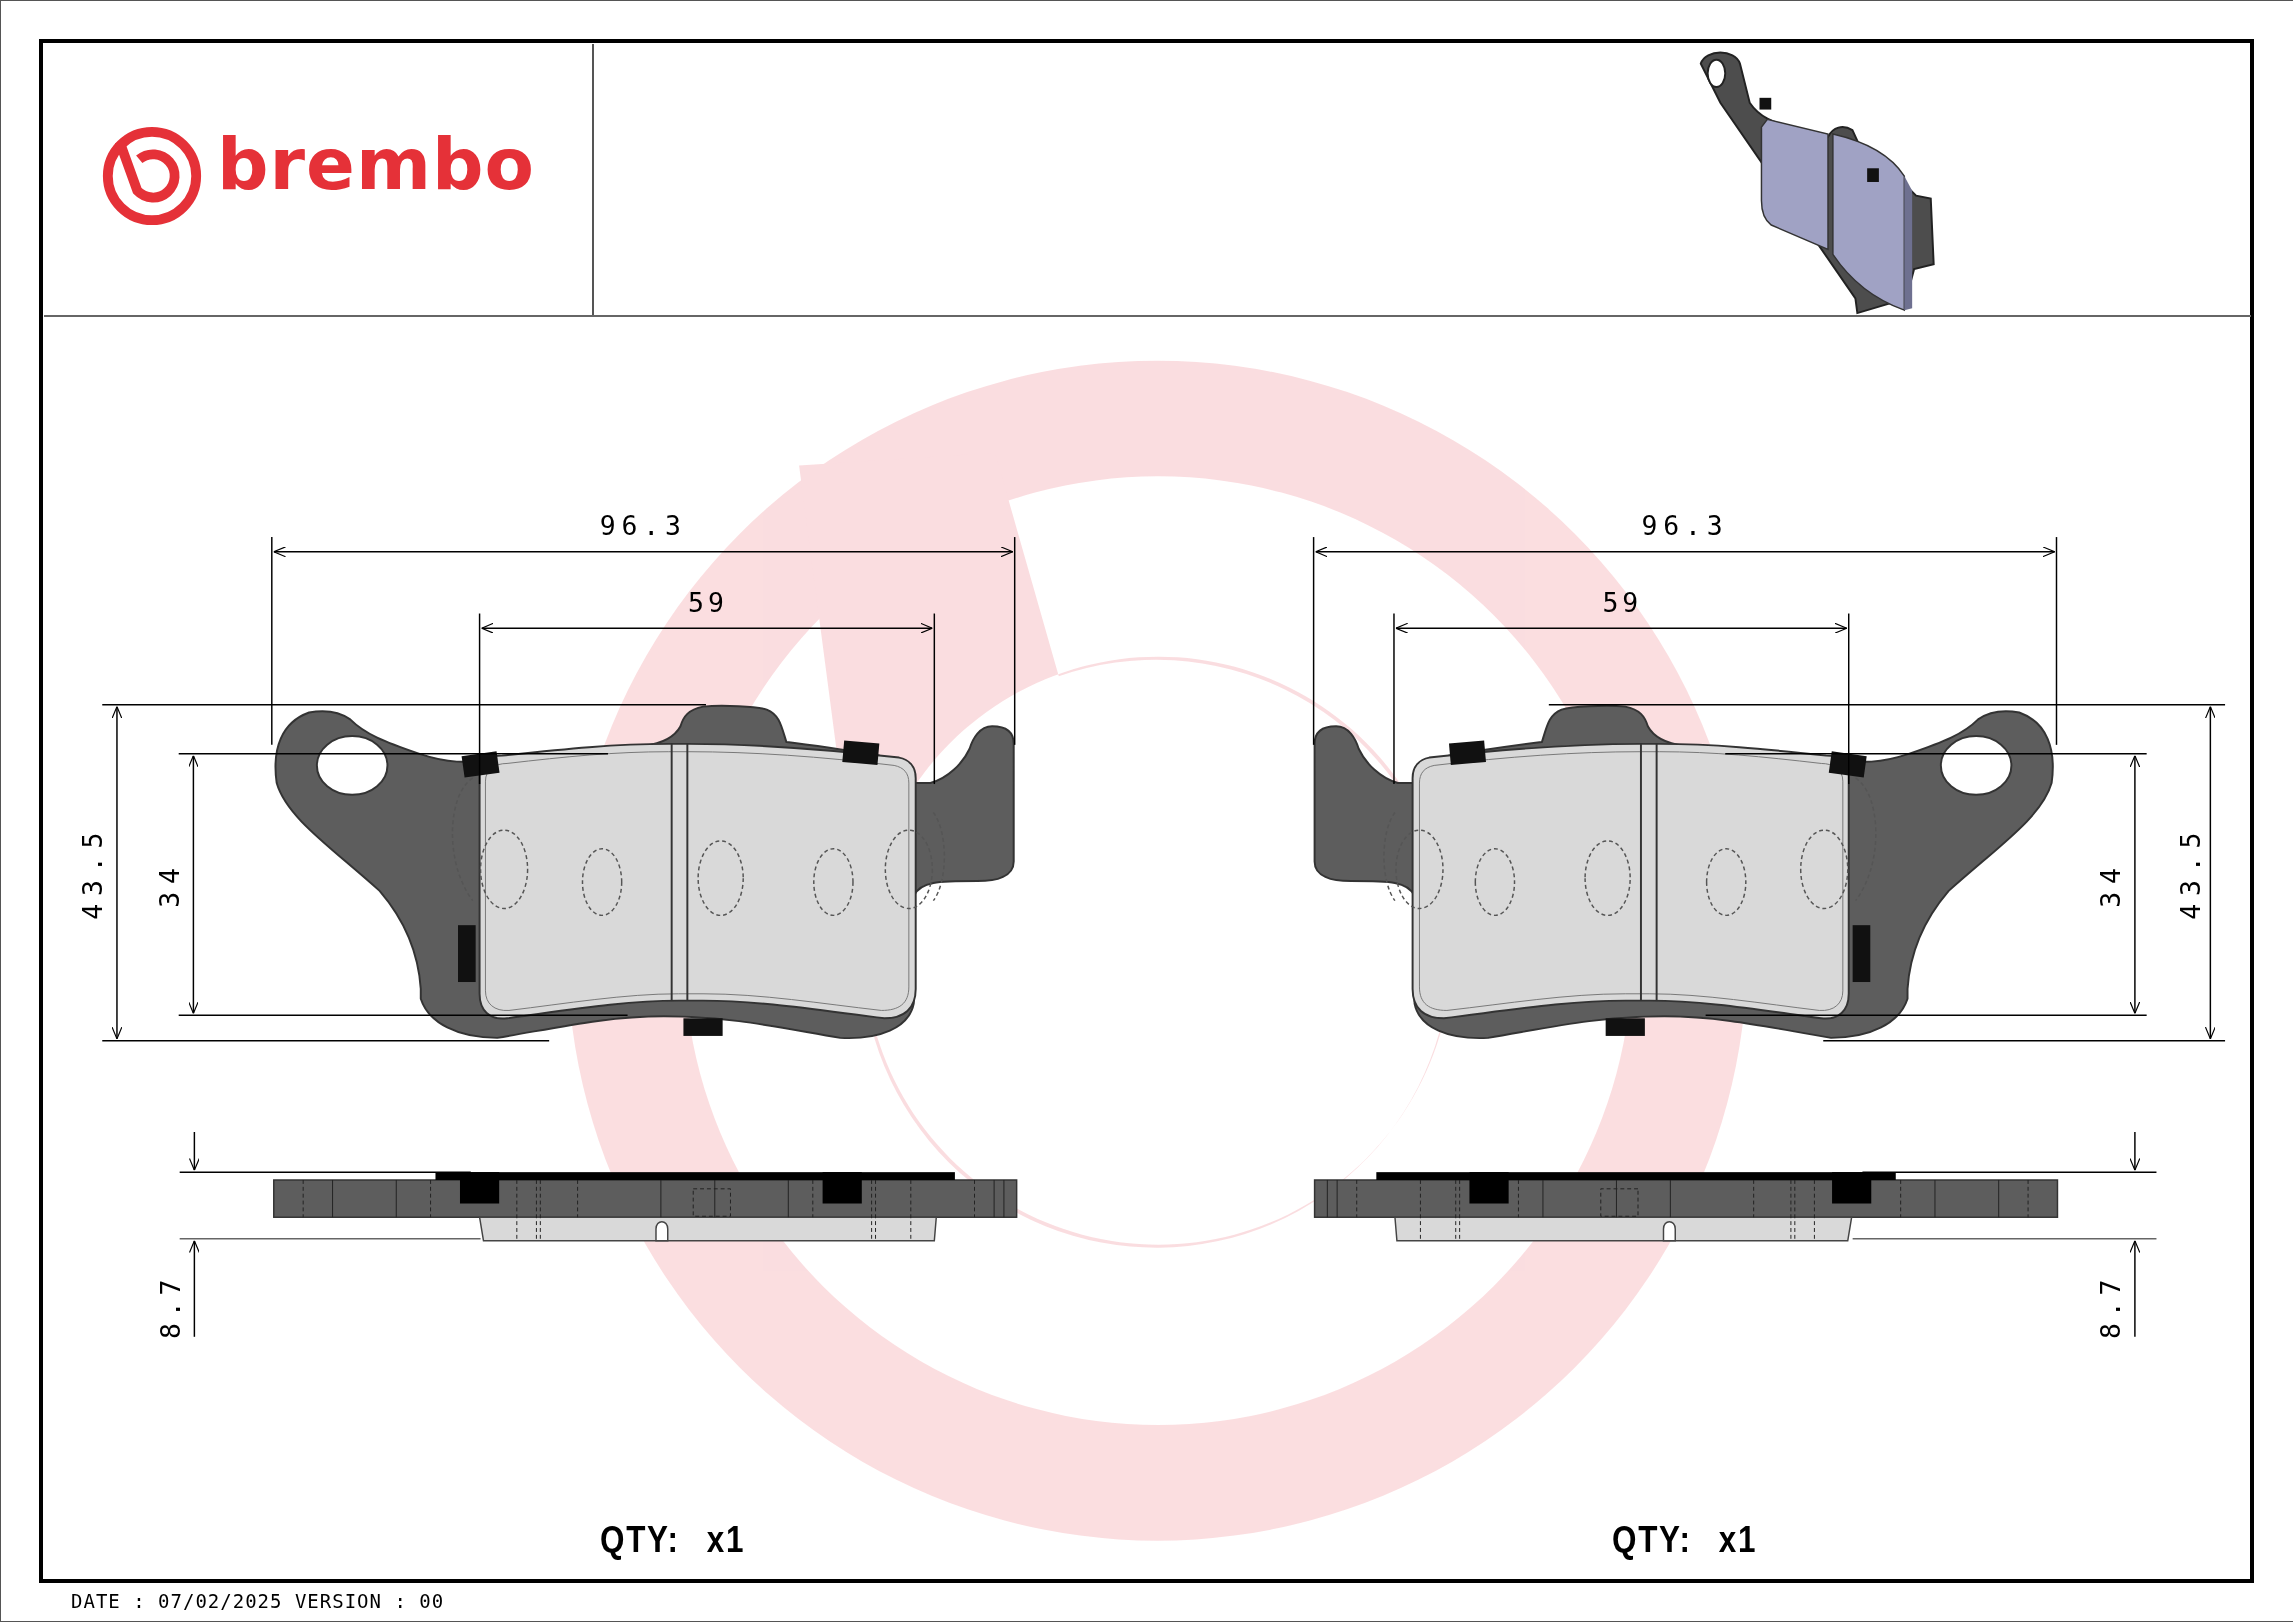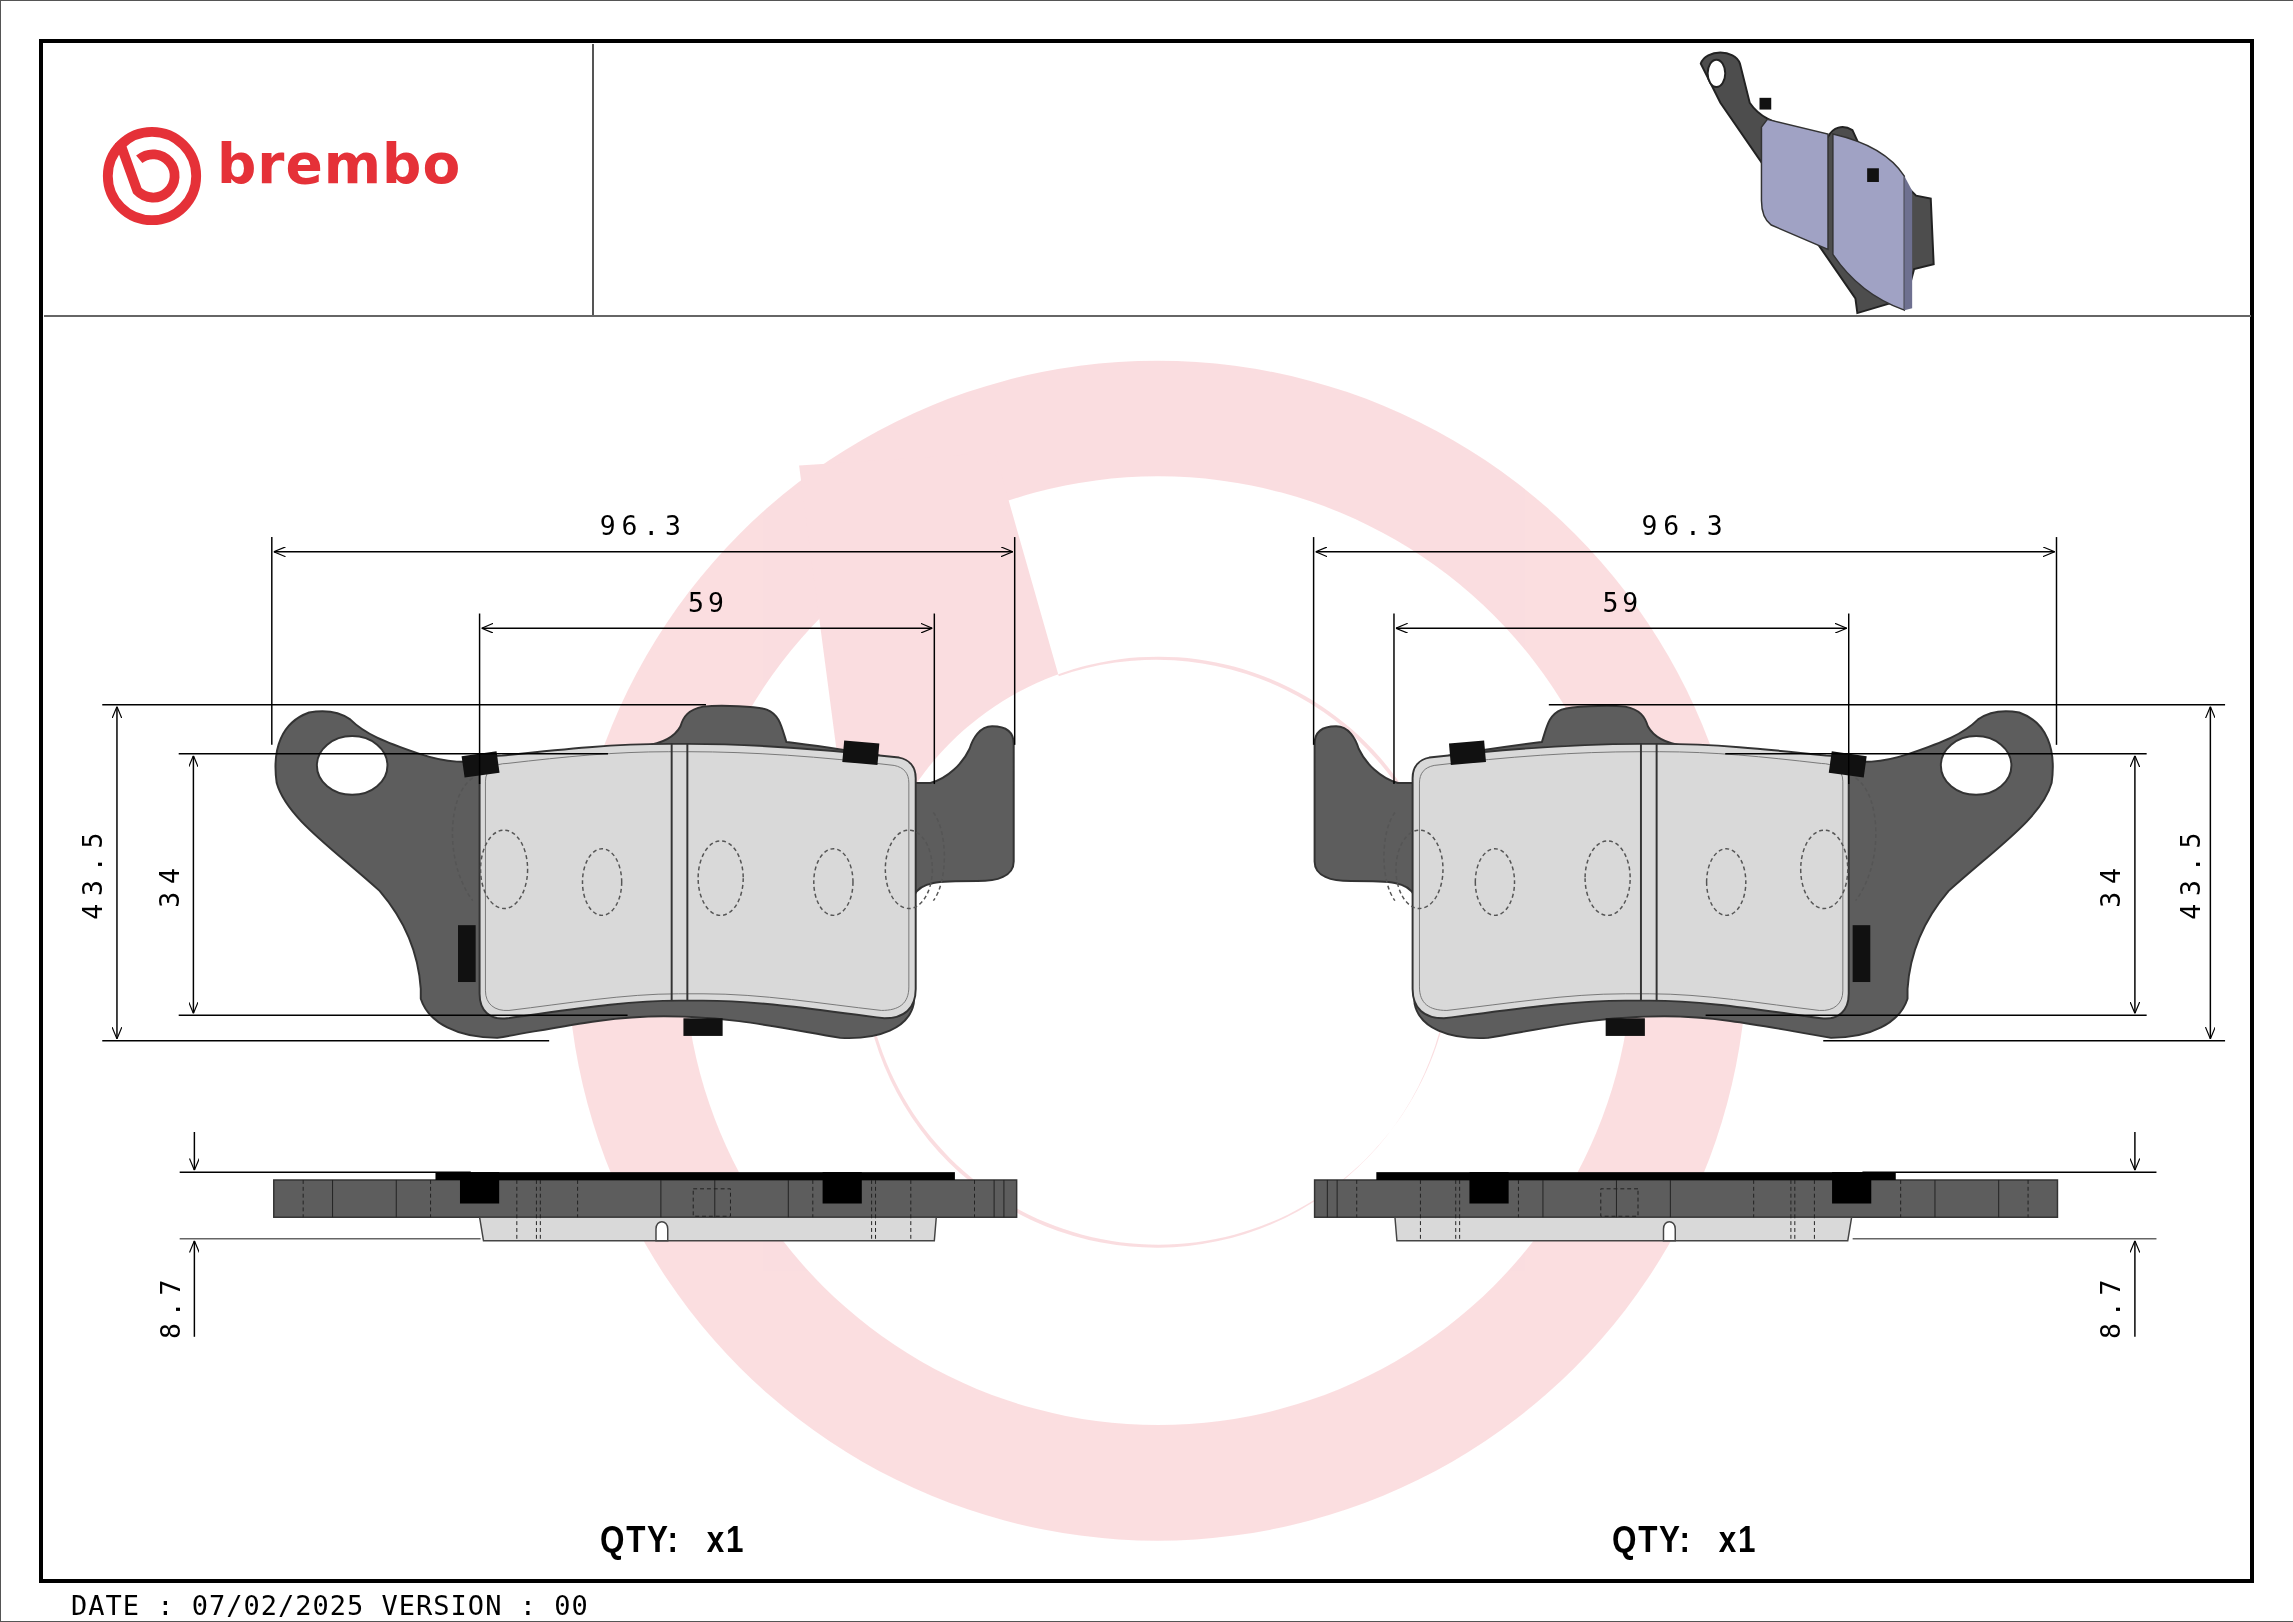--- a/index.html
+++ b/index.html
@@ -6,23 +6,23 @@
   body { width: 2294px; height: 1622px; position: relative; overflow: hidden; font-family: "Liberation Sans", sans-serif; }
   #sheet { position: absolute; left: 0; top: 0; width: 2294px; height: 1622px; }
   .outer-edge { position: absolute; left: 0; top: 0; width: 2292px; height: 1620px; border: 1px solid #555; }
   .frame { position: absolute; left: 39px; top: 39px; width: 2207px; height: 1536px; border: 4.9px solid #000; box-sizing: content-box; }
   .header { position: absolute; left: 44px; top: 44px; width: 2207px; height: 271px; border-bottom: 2px solid #666; }
   .hcell { position: absolute; top: 0; height: 271px; }
   .hcell.logo { left: 0; width: 548px; border-right: 2px solid #555; }
   .hcell.code { left: 550px; width: 809px; border-right: 2px solid #555; display: flex; align-items: center; justify-content: center; }
   .hcell.thumb { left: 1360px; width: 847px; }
   .part-number { font-family: "Liberation Sans", sans-serif; font-size: 57px; letter-spacing: 3.9px; color: #000; transform: scaleX(0.92); }
-  .brand-word { position: absolute; left: 173px; top: 88px; font-family: "DejaVu Sans", sans-serif; font-size: 55px; font-weight: bold; color: #e53138; letter-spacing: 1px; }
+  .brand-word { position: absolute; left: 173px; top: 78px; font-family: "DejaVu Sans", sans-serif; font-size: 72px; font-weight: bold; color: #e53138; letter-spacing: 1px; }
   .qty { position: absolute; font-family: "Liberation Sans", sans-serif; font-weight: bold; font-size: 37px; color: #000; letter-spacing: 2px; transform: scaleX(0.85); transform-origin: left center; }
-  .footer { position: absolute; left: 71px; top: 1590px; font-family: "DejaVu Sans Mono", monospace; font-size: 27px; color: #000; letter-spacing: 1px; }
+  .footer { position: absolute; left: 71px; top: 1590px; font-family: "DejaVu Sans Mono", monospace; font-size: 19px; color: #000; letter-spacing: 1px; }
   svg text { font-family: "DejaVu Sans Mono", monospace; }
 </style>
 </head>
 <body>
 
 <div id="sheet">
   <div class="outer-edge"></div>
 
   <svg width="2294" height="1622" viewBox="0 0 2340 1655" style="position:absolute;left:0;top:0;">
     <defs>

